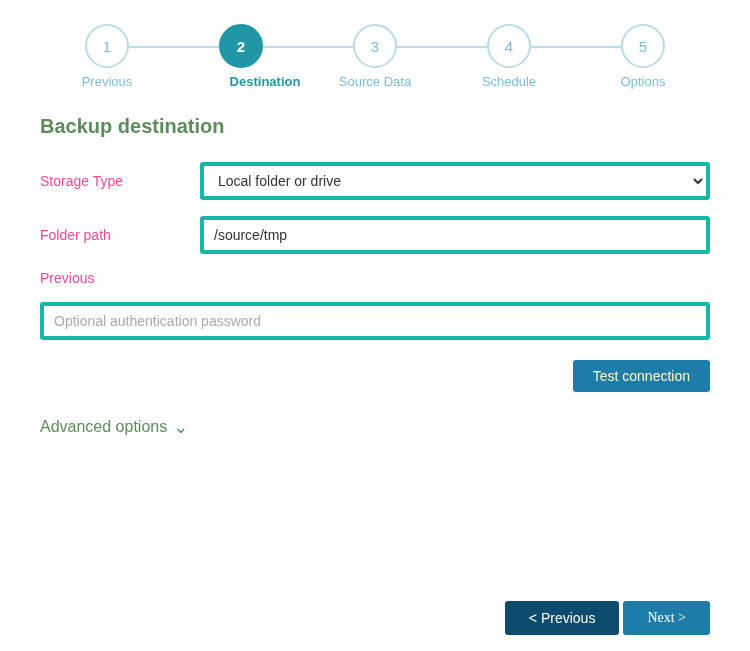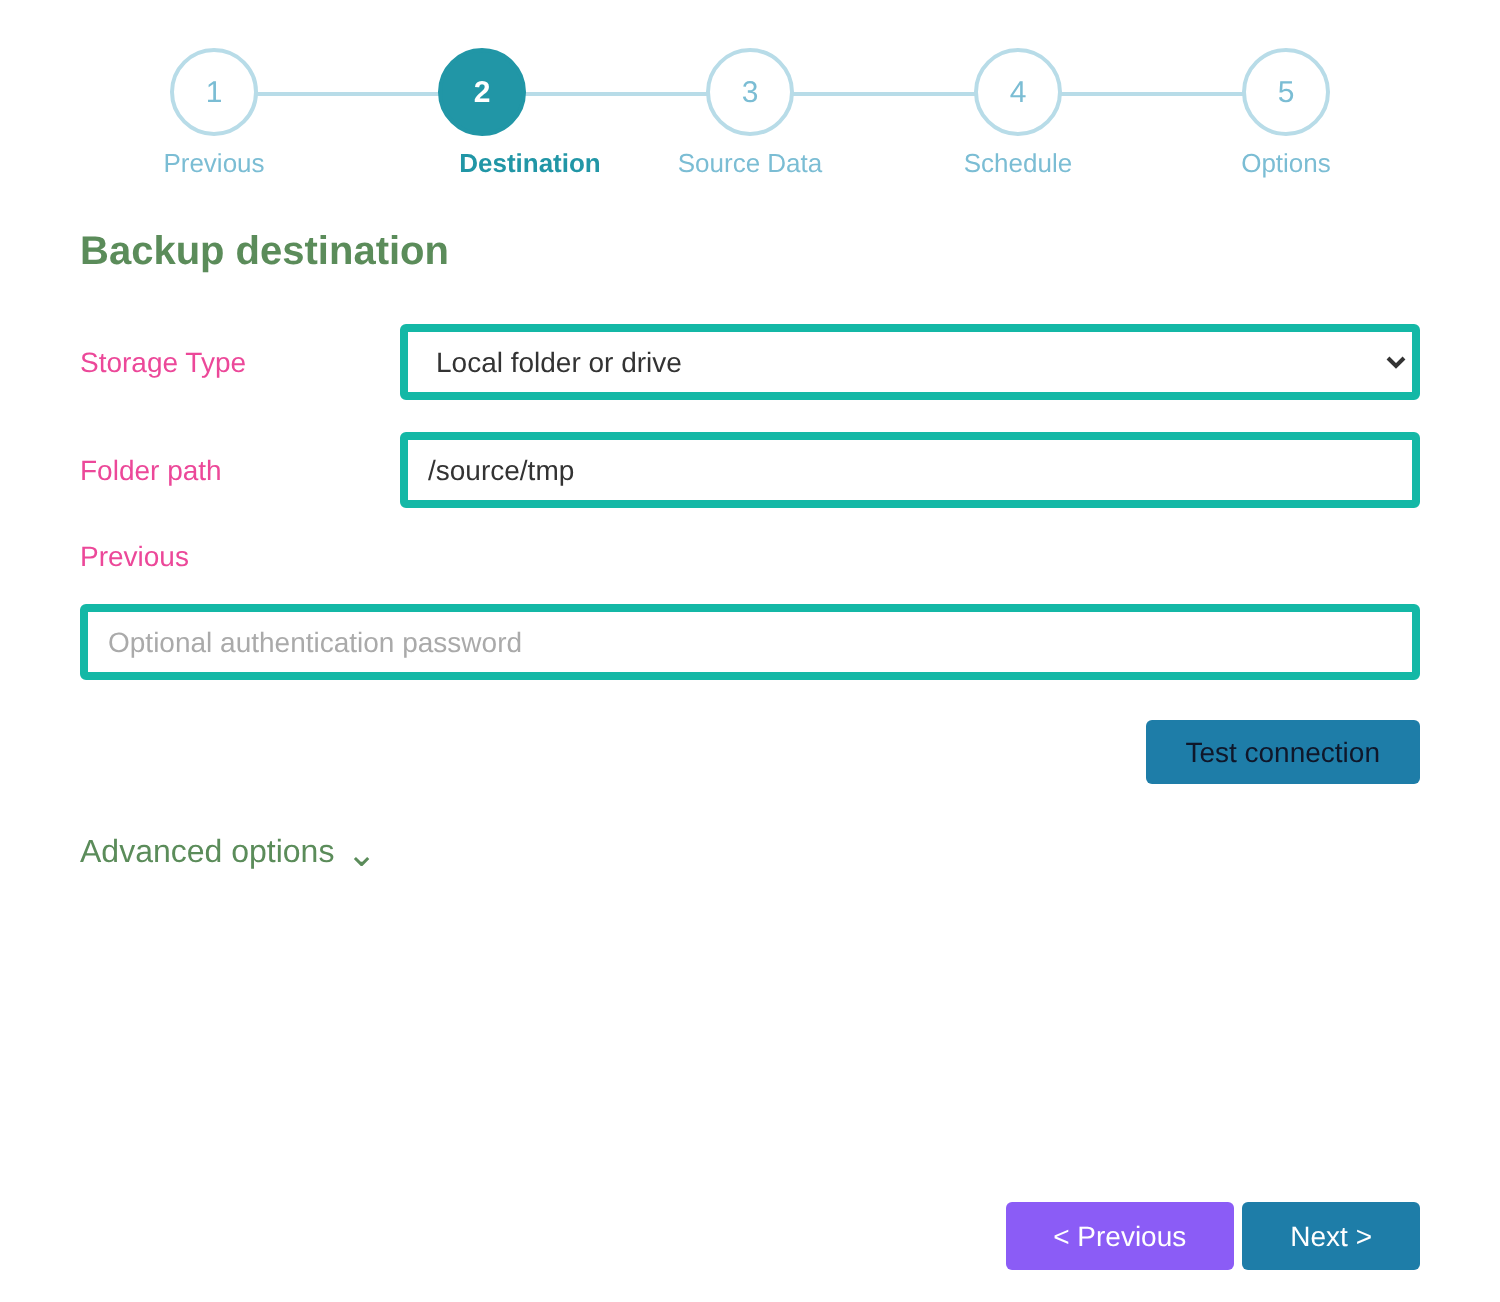--- a/index.html
+++ b/index.html
@@ -110,21 +110,21 @@
       appearance: auto;
       cursor: pointer;
     }
 
     .btn-test {
       display: block;
       margin-left: auto;
       margin-top: 20px;
       padding: 8px 20px;
       background: #1e7da8;
-      color: #0f172a;
+      color: #fef9c3;
       border: none;
       border-radius: 3px;
       font-size: 14px;
       cursor: pointer;
     }
 
     .advanced-options {
       margin-top: 24px;
       display: flex;
       align-items: center;
@@ -151,26 +151,27 @@
       gap: 4px;
     }
     .btn-prev, .btn-next {
       padding: 9px 24px;
       font-size: 14px;
       border: none;
       border-radius: 3px;
       cursor: pointer;
     }
     .btn-prev {
-      background: #8b5cf6;
+      background: #0c4a6e;
       color: #fff;
     }
     .btn-next {
       background: #1e7da8;
       color: #fff;
+      font-family: Liberation Serif, serif;
     }
   </style>
 </head>
 <body>
 
 <div class="stepper">
   <div class="step-item">
     <div class="step-circle">1</div>
     <span class="step-label">Previous</span>
   </div>

